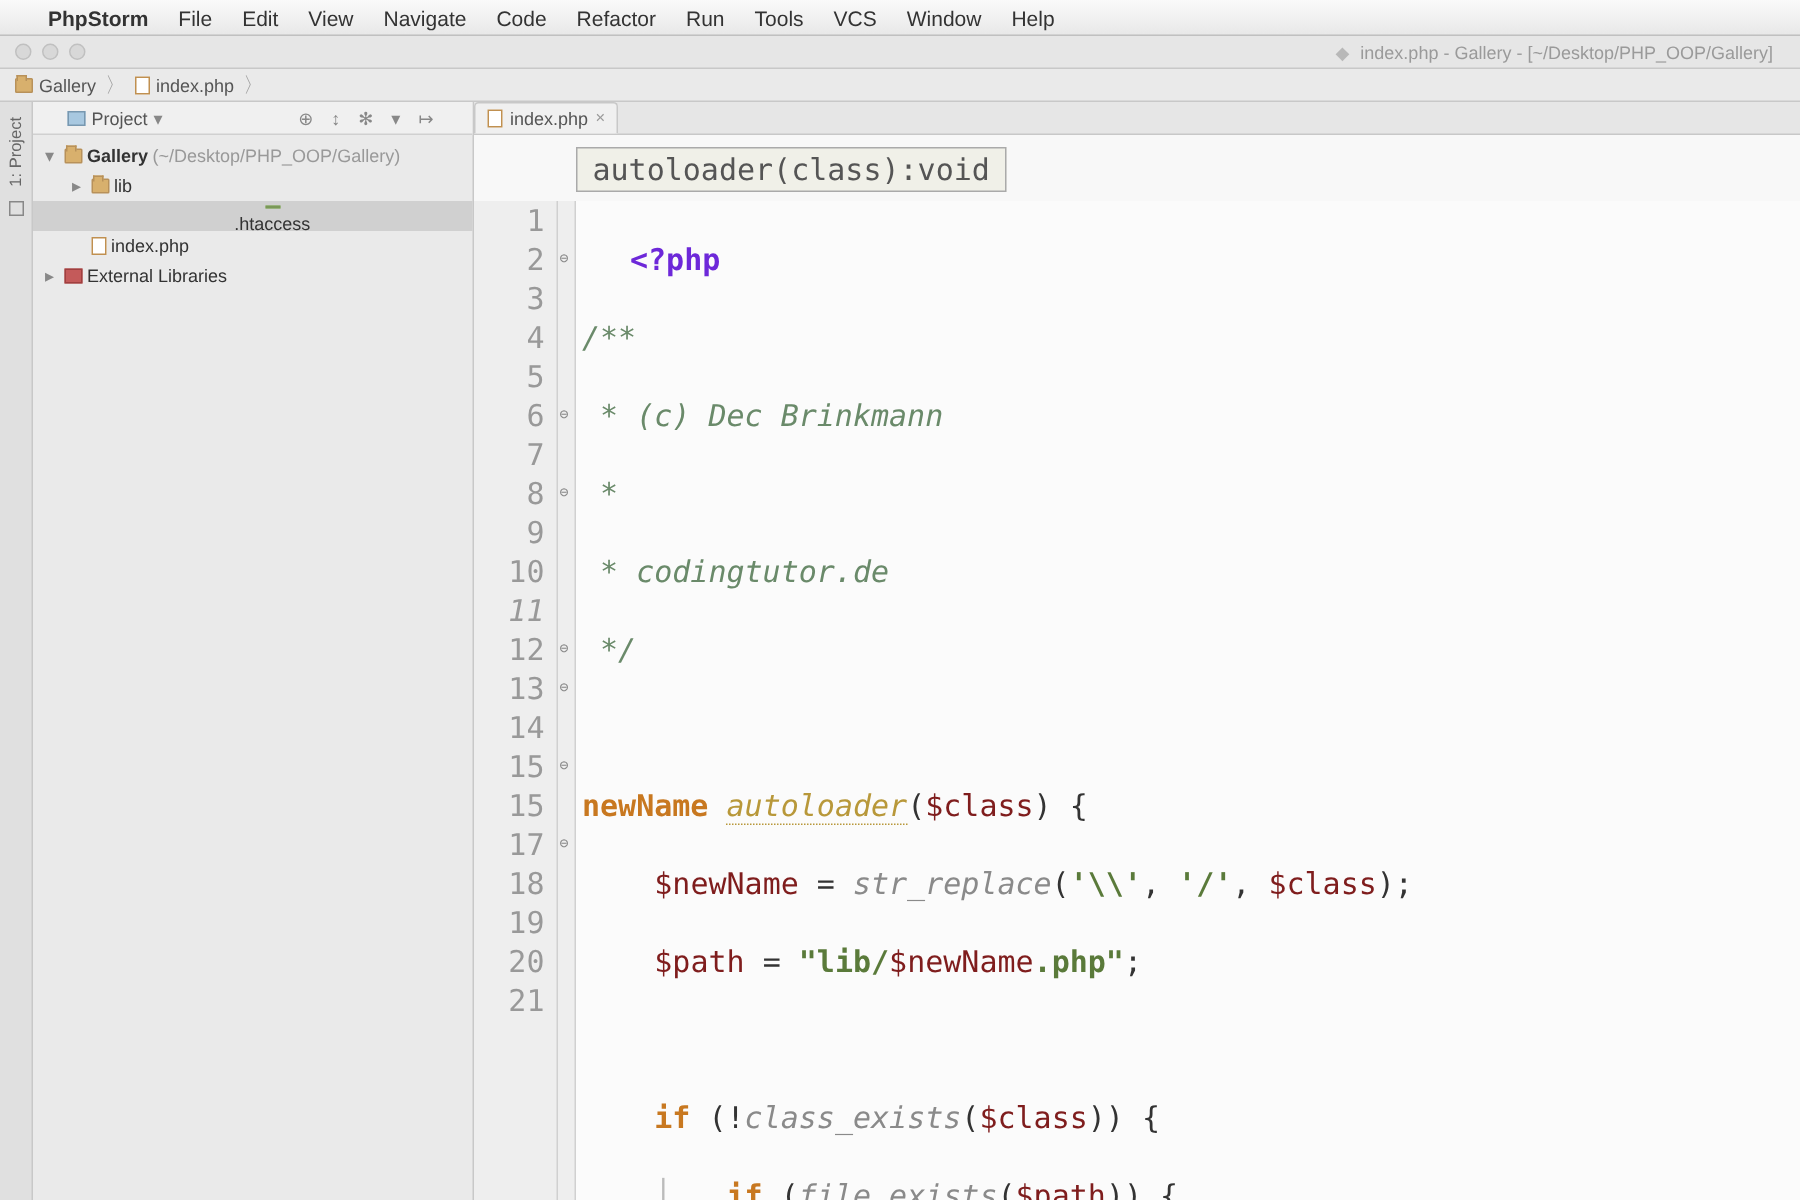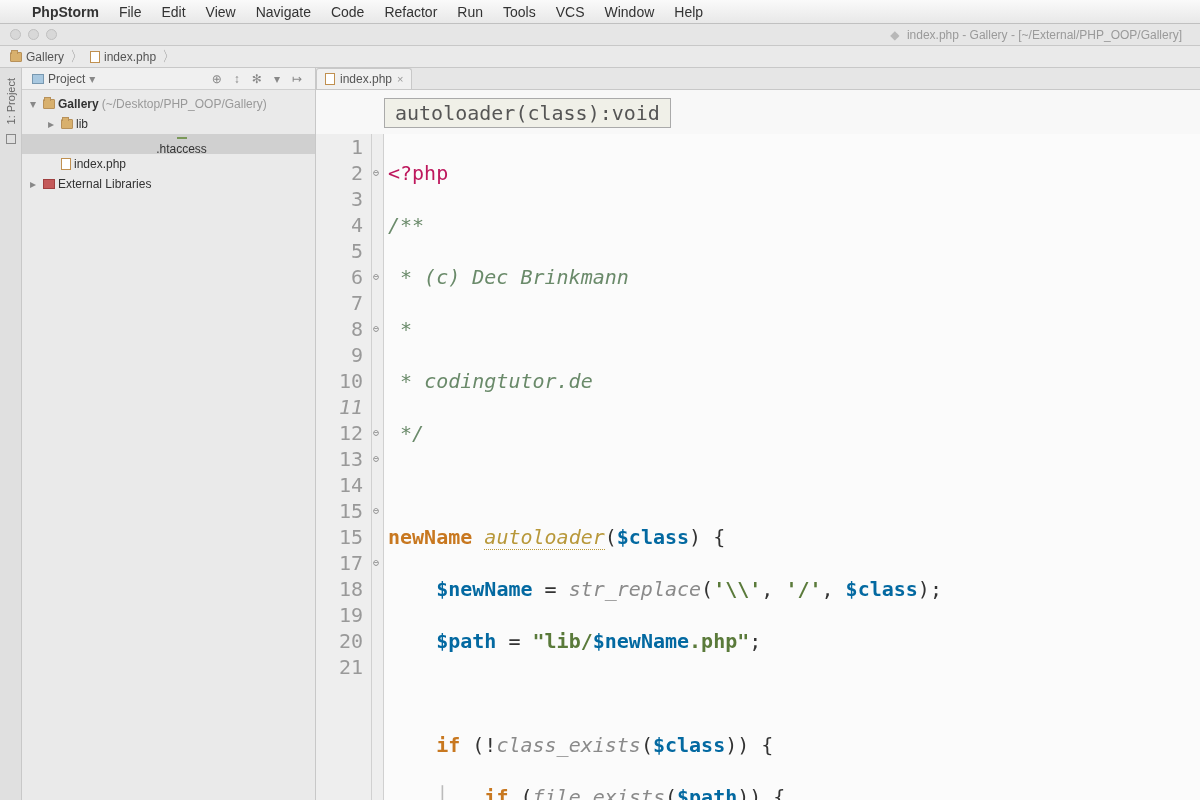--- a/index.html
+++ b/index.html
@@ -142,21 +142,21 @@
       border-right: 1px solid #c8c8c8;
       display: flex;
       flex-direction: column;
     }
     .sidebar-header {
       height: 22px;
       background: #f0f0f0;
       border-bottom: 1px solid #d0d0d0;
       display: flex;
       align-items: center;
-      padding: 0 10px;
+      padding: 0 23px;
       gap: 6px;
       font-size: 12px;
       color: #555;
     }
     .sidebar-header .proj { display: flex; align-items: center; gap: 4px; }
     .sidebar-header .spacer { flex: 1; }
     .sidebar-header .hicon {
       font-size: 12px;
       color: #888;
       padding: 0 3px;
@@ -274,25 +274,25 @@
     .code {
       flex: 1;
       padding-left: 4px;
       white-space: pre;
       color: #333;
       background: #fbfbfb;
     }
     .code .row { height: 26px; }
 
     
-    .k-tag { color: #be185d; font-weight: 400; }
+    .k-tag { color: #6d28d9; font-weight: 700; margin-left: 32px; }
     .k-doc { color: #6a8a6a; font-style: italic; }
     .k-keyword { color: #c87820; font-weight: 600; }
     .k-fname { color: #b8983a; font-style: italic; border-bottom: 1px dotted #b8983a; }
-    .k-var { color: #0369a1; font-weight: bold; }
+    .k-var { color: #7f1d1d; }
     .k-fn { color: #8a8a8a; font-style: italic; }
     .k-str { color: #5a7a3a; font-weight: 600; }
     .k-paren { color: #333; }
   </style>
 </head>
 <body>
 
 <div class="mac-menubar">
   <span class="apple"></span>
   <span class="appname item">PhpStorm</span>
@@ -310,21 +310,21 @@
 </div>
 
 <div class="titlebar">
   <div class="traffic-lights">
     <span></span>
     <span></span>
     <span></span>
   </div>
   <div class="title">
     <span class="ico">◆</span>
-    <span>index.php - Gallery - [~/External/PHP_OOP/Gallery]</span>
+    <span>index.php - Gallery - [~/Desktop/PHP_OOP/Gallery]</span>
   </div>
 </div>
 
 <div class="breadcrumb">
   <div class="crumb">
     <span class="folder-icon"></span>
     <span>Gallery</span>
   </div>
   <span class="chev">〉</span>
   <div class="crumb">

